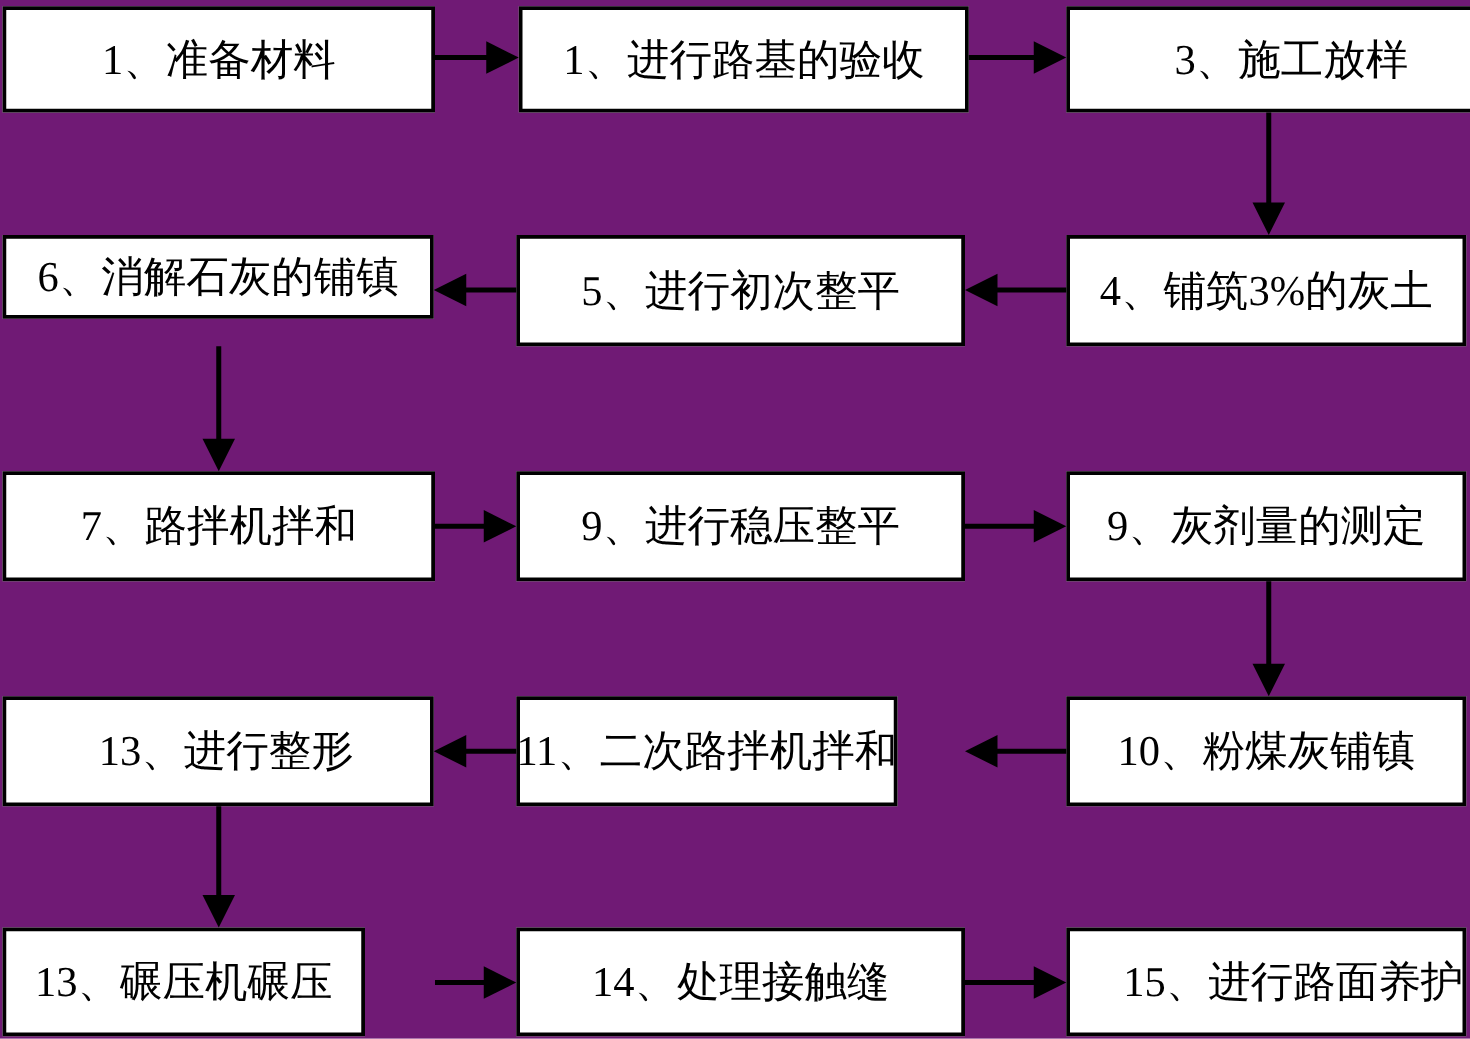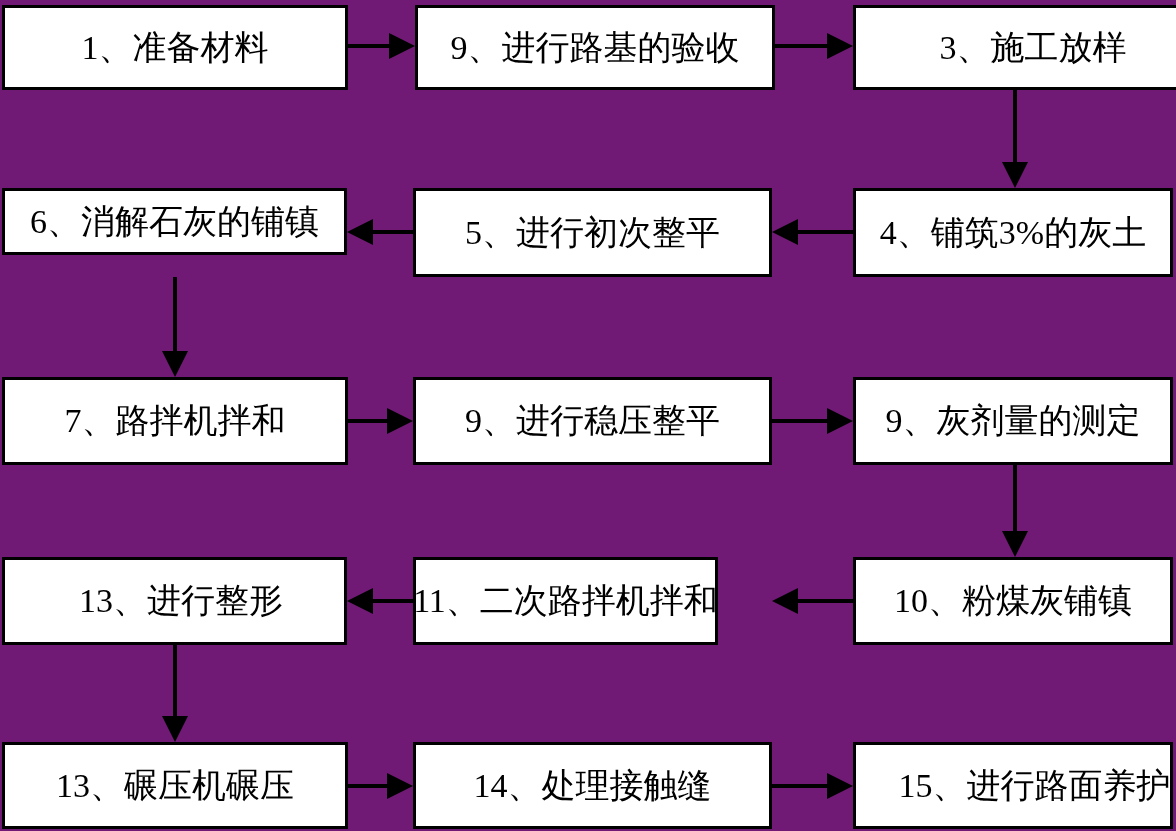--- a/index.html
+++ b/index.html
@@ -58,36 +58,36 @@
     border-right: 13px solid transparent;
     border-top: 26px solid #000000;
   }
 </style>
 </head>
 <body>
 
 <div id="canvas">
 
   <div class="flow-box" style="left:2px;   top:5px;   width:346px; height:85px;">1、准备材料</div>
-  <div class="flow-box" style="left:415px; top:5px;   width:360px; height:85px;">9、进行路基的验收</div>
+  <div class="flow-box" style="left:415px; top:5px;   width:360px; height:85px;">1、进行路基的验收</div>
   <div class="flow-box" style="left:853px; top:5px;   width:360px; height:85px;">3、施工放样</div>
 
   <div class="flow-box" style="left:853px; top:188px; width:320px; height:89px;">4、铺筑3%的灰土</div>
   <div class="flow-box" style="left:413px; top:188px; width:359px; height:89px;">5、进行初次整平</div>
   <div class="flow-box" style="left:2px;   top:188px; width:345px; height:67px;">6、消解石灰的铺镇</div>
 
   <div class="flow-box" style="left:2px;   top:377px; width:346px; height:88px;">7、路拌机拌和</div>
   <div class="flow-box" style="left:413px; top:377px; width:359px; height:88px;">9、进行稳压整平</div>
   <div class="flow-box" style="left:853px; top:377px; width:320px; height:88px;">9、灰剂量的测定</div>
 
   <div class="flow-box" style="left:853px; top:557px; width:320px; height:88px;">10、粉煤灰铺镇</div>
   <div class="flow-box" style="left:413px; top:557px; width:305px; height:88px;">11、二次路拌机拌和</div>
   <div class="flow-box" style="left:2px;   top:557px; width:345px; height:88px;padding-left:13px;">13、进行整形</div>
 
-  <div class="flow-box" style="left:2px;   top:742px; width:346px; height:87px;">13、碾压机碾压</div>
+  <div class="flow-box" style="left:2px;   top:742px; width:290px; height:87px;">13、碾压机碾压</div>
   <div class="flow-box" style="left:413px; top:742px; width:359px; height:87px;">14、处理接触缝</div>
   <div class="flow-box" style="left:853px; top:742px; width:320px; height:87px;padding-left:43px;">15、进行路面养护</div>
 
   <div>
     <div class="line-h" style="left:348px; top:44px; width:45px;"></div>
     <div class="head-right" style="left:389px; top:33px;"></div>
   </div>
   <div>
     <div class="line-h" style="left:775px; top:44px; width:56px;"></div>
     <div class="head-right" style="left:827px; top:33px;"></div>

